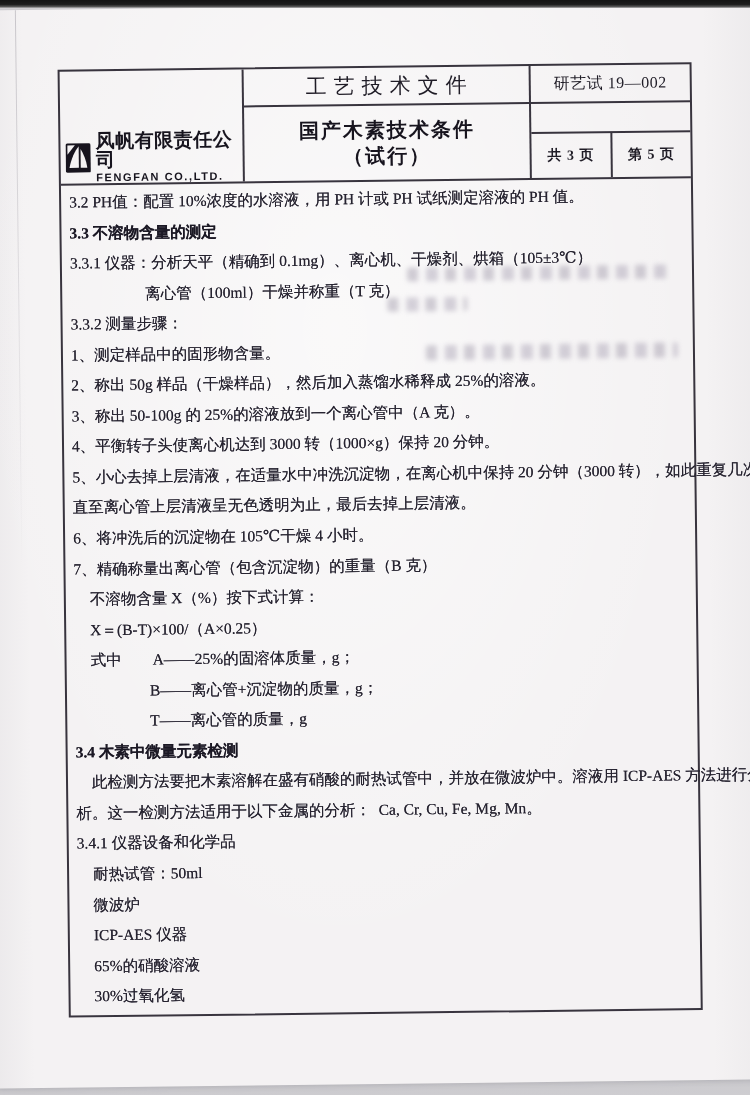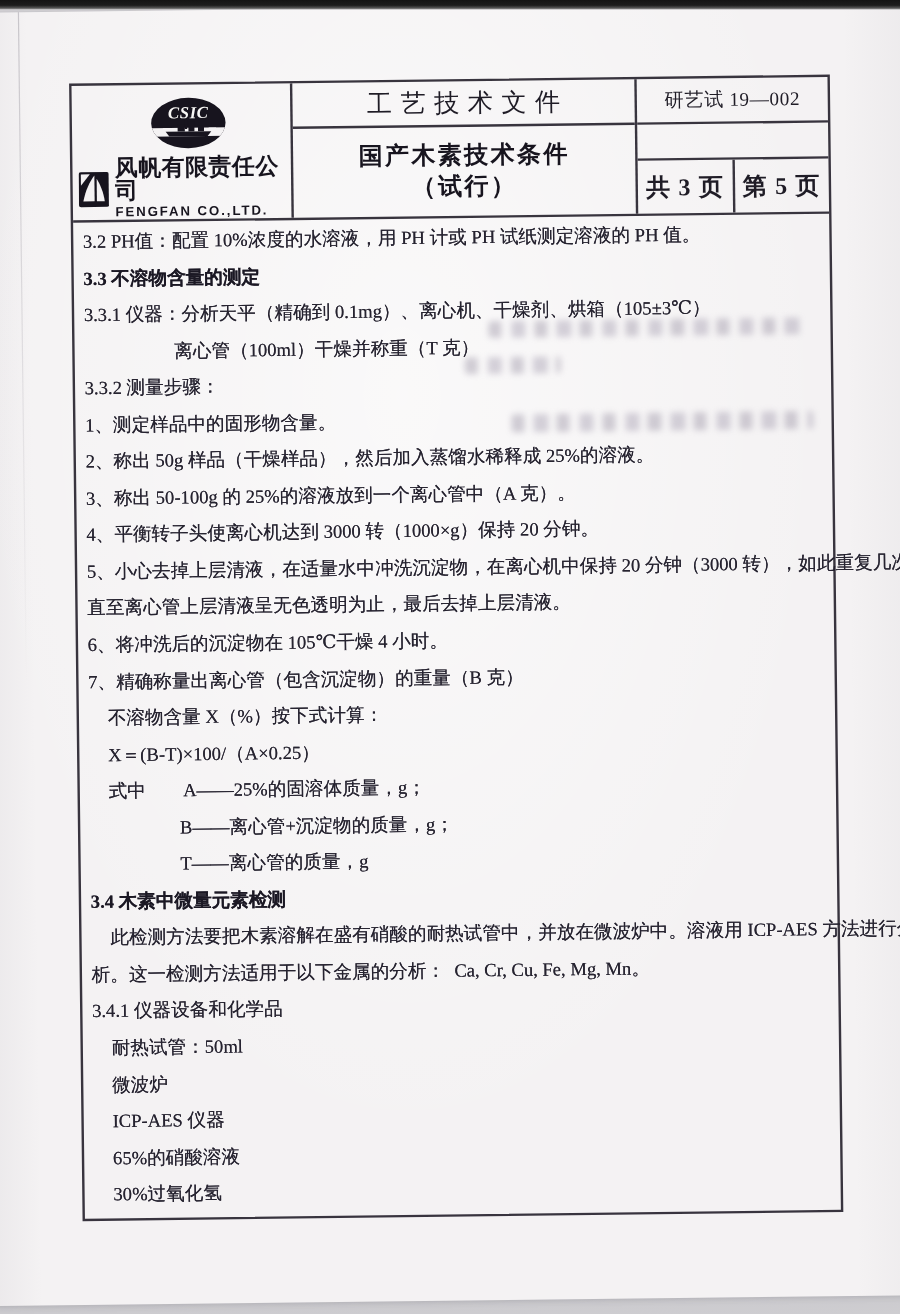--- a/index.html
+++ b/index.html
@@ -60,21 +60,21 @@
   }
   .doc-no-row{
     height:36px;border-bottom:2px solid #38343e;
     display:flex;align-items:center;justify-content:center;
     font-size:16px;color:#1f1c26;letter-spacing:.5px;
   }
   .empty-row{height:28px;border-bottom:2px solid #38343e;}
   .pages-row{flex:1;display:flex;}
   .pages-row .pcell{
     flex:1;display:flex;align-items:center;justify-content:center;
-    font-size:20px;font-weight:600;color:#1f1c26;letter-spacing:1px;
+    font-size:14px;font-weight:600;color:#1f1c26;letter-spacing:1px;
   }
   .pages-row .pcell.first{border-right:2px solid #38343e;}
   
   .csic-logo{position:absolute;left:64px;top:9px;}
   .company{position:absolute;left:5px;top:60px;display:flex;align-items:center;gap:5px;}
   .company-names{display:flex;flex-direction:column;line-height:1;}
   .company-cn{
     font-family:"Liberation Sans","DejaVu Sans",sans-serif;
     font-weight:700;font-size:19px;letter-spacing:.5px;color:#17141e;
   }
@@ -102,38 +102,20 @@
   <div class="page-left-edge"></div>
   <div class="bleed b1"></div>
   <div class="bleed b2"></div>
   <div class="bleed b3"></div>
 
   <div class="doc">
 
     <div class="doc-header">
 
       <div class="hcell-org">
-        <div class="csic-logo">
-          <svg width="66" height="46" viewBox="0 0 66 46">
-            <defs>
-                <clipPath id="ovalclip">
-                  <ellipse cx="33" cy="23" rx="31" ry="21"></ellipse>
-                </clipPath>
-              </defs>
-            <ellipse cx="33" cy="23" rx="31" ry="21" fill="#17141e"></ellipse>
-            <g clip-path="url(#ovalclip)">
-              <rect x="2" y="27" width="62" height="7" fill="#f4f2f3"></rect>
-              <path d="M12 27 l6 0 0 5 -8 0 z M50 27 l6 0 2 5 -10 0 z" fill="#f4f2f3"></path>
-              <path d="M14 30 h38 l-3 4 h-32 z" fill="#17141e"></path>
-              <path d="M24 24 h6 v6 h-6 z M33 22 h5 v8 h-5 z M41 25 h5 v5 h-5 z" fill="#17141e"></path>
-              <rect x="30" y="19" width="2" height="9" fill="#17141e"></rect>
-            </g>
-            <text x="33" y="19" text-anchor="middle" fill="#f8f7f5" font-family="Liberation Serif, serif" font-size="14" font-weight="bold" font-style="italic" letter-spacing="0.5">CSIC</text>
-          </svg>
-        </div>
         <div class="company">
           <svg width="27" height="31" viewBox="0 0 27 31">
             <rect x="0" y="0" width="27" height="31" rx="2" fill="#17141e"></rect>
             <path d="M4 26 C6 16 10 8 14 3 L14 26 Z" fill="#f4f2f3"></path>
             <path d="M16 6 C19 11 22 18 23 26 L16 26 Z" fill="#f4f2f3"></path>
             <path d="M2 2 L10 2 L2 12 Z" fill="#f4f2f3"></path>
           </svg>
           <div class="company-names">
             <span class="company-cn">风帆有限责任公司</span>
             <span class="company-en">FENGFAN CO.,LTD.</span>

